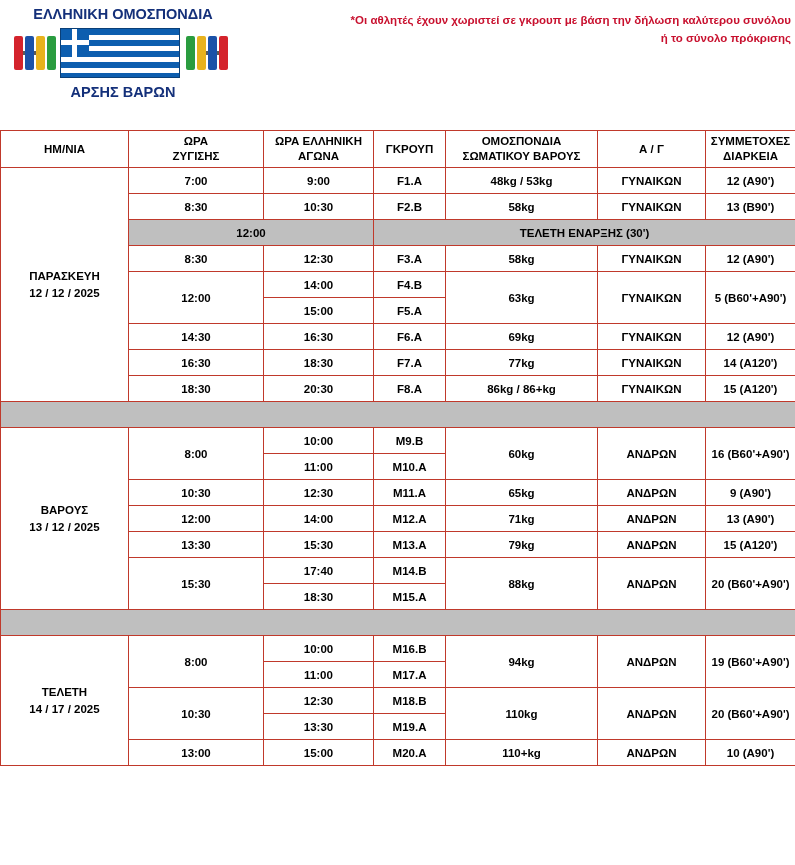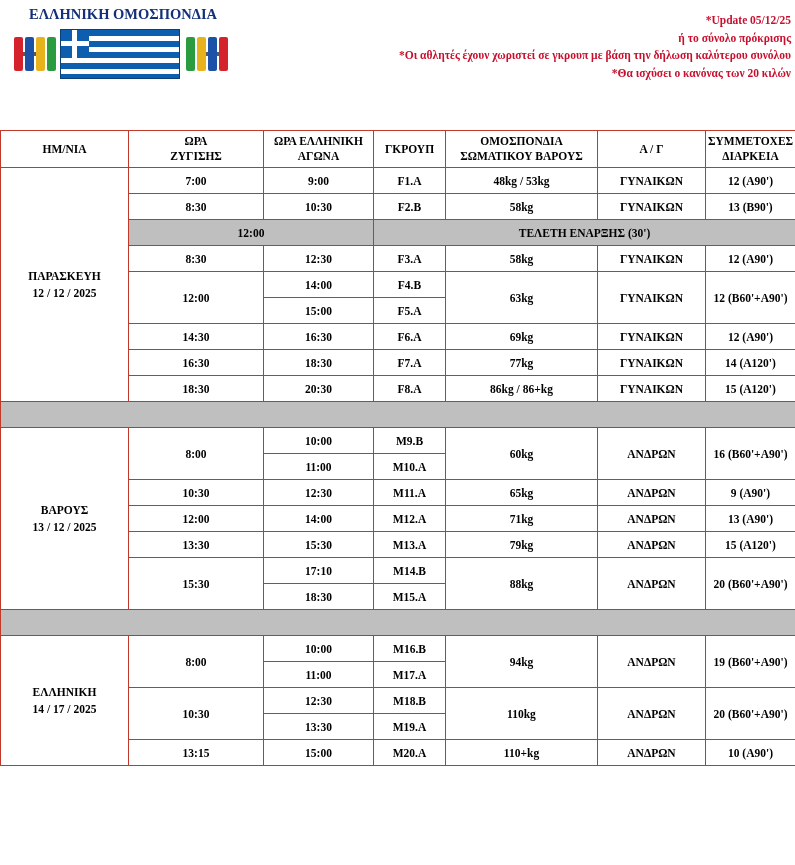--- a/index.html
+++ b/index.html
@@ -8,21 +8,20 @@
     padding: 0;
     background: #ffffff;
     font-family: "Liberation Sans", sans-serif;
   }
   #page {
     position: relative;
     width: 795px;
     height: 865px;
     overflow: hidden;
     background: #ffffff;
-    font-family: Liberation Serif, serif;
   }
 
   
   .header {
     position: relative;
     height: 130px;
     padding: 6px 0 0 0;
   }
   .logo-block {
     position: absolute;
@@ -196,27 +195,26 @@
           <div class="cross-h"></div>
         </div>
         <div class="bar-right">
           <div class="barbell-rod" style="left:18px;"></div>
           <div class="plate pl-green" style="left:4px;"></div>
           <div class="plate pl-yellow" style="left:15px;"></div>
           <div class="plate pl-blue" style="left:26px;"></div>
           <div class="plate pl-red" style="left:37px;"></div>
         </div>
       </div>
+      <div class="logo-sub">ΑΡΣΗΣ ΒΑΡΩΝ</div>
     </div>
 
     <div class="notes">
-      <div>*Update 05/12/25</div>
+      <div>*Οι αθλητές έχουν χωριστεί σε γκρουπ με βάση την δήλωση καλύτερου συνόλου</div>
       <div>ή το σύνολο πρόκρισης</div>
-      <div>*Οι αθλητές έχουν χωριστεί σε γκρουπ με βάση την δήλωση καλύτερου συνόλου</div>
-      <div>*Θα ισχύσει ο κανόνας των 20 κιλών</div>
     </div>
   </div>
 
   <table class="sched">
     <colgroup>
       <col class="col-date">
         <col class="col-weigh">
         <col class="col-start">
       <col class="col-group">
         <col class="col-cat">
@@ -278,21 +276,21 @@
           <td>58kg</td>
           <td>ΓΥΝΑΙΚΩΝ</td>
           <td class="left-pad">12  (Α90')</td>
         </tr>
         <tr>
           <td rowspan="2">12:00</td>
           <td>14:00</td>
           <td>F4.B</td>
           <td rowspan="2">63kg</td>
           <td rowspan="2">ΓΥΝΑΙΚΩΝ</td>
-          <td rowspan="2" class="left-pad">12  (Β60'+Α90')</td>
+          <td rowspan="2" class="left-pad">5  (Β60'+Α90')</td>
         </tr>
         <tr>
           <td>15:00</td>
           <td>F5.A</td>
         </tr>
         <tr>
           <td>14:30</td>
           <td>16:30</td>
           <td>F6.A</td>
           <td>69kg</td>
@@ -353,36 +351,36 @@
         <tr>
           <td>13:30</td>
           <td>15:30</td>
           <td>M13.A</td>
           <td>79kg</td>
           <td>ΑΝΔΡΩΝ</td>
           <td class="left-pad">15  (Α120')</td>
         </tr>
         <tr>
           <td rowspan="2">15:30</td>
-          <td>17:10</td>
+          <td>17:40</td>
           <td>M14.B</td>
           <td rowspan="2">88kg</td>
           <td rowspan="2">ΑΝΔΡΩΝ</td>
           <td rowspan="2" class="left-pad">20  (Β60'+Α90')</td>
         </tr>
         <tr>
           <td>18:30</td>
           <td>M15.A</td>
         </tr>
         <tr class="spacer-row">
           <td colspan="7"></td>
         </tr>
         <tr>
           <td rowspan="5" class="date-cell">
-            <div>ΕΛΛΗΝΙΚΗ</div>
+            <div>ΤΕΛΕΤΗ</div>
             <div>14 / 17 / 2025</div>
           </td>
           <td rowspan="2">8:00</td>
           <td>10:00</td>
           <td>M16.B</td>
           <td rowspan="2">94kg</td>
           <td rowspan="2">ΑΝΔΡΩΝ</td>
           <td rowspan="2" class="left-pad">19  (Β60'+Α90')</td>
         </tr>
         <tr>
@@ -395,21 +393,21 @@
           <td>M18.B</td>
           <td rowspan="2">110kg</td>
           <td rowspan="2">ΑΝΔΡΩΝ</td>
           <td rowspan="2" class="left-pad">20  (Β60'+Α90')</td>
         </tr>
         <tr>
           <td>13:30</td>
           <td>M19.A</td>
         </tr>
         <tr>
-          <td>13:15</td>
+          <td>13:00</td>
           <td>15:00</td>
           <td>M20.A</td>
           <td>110+kg</td>
           <td>ΑΝΔΡΩΝ</td>
           <td class="left-pad">10  (Α90')</td>
         </tr>
       </tbody>
   </table>
 
 </div>

